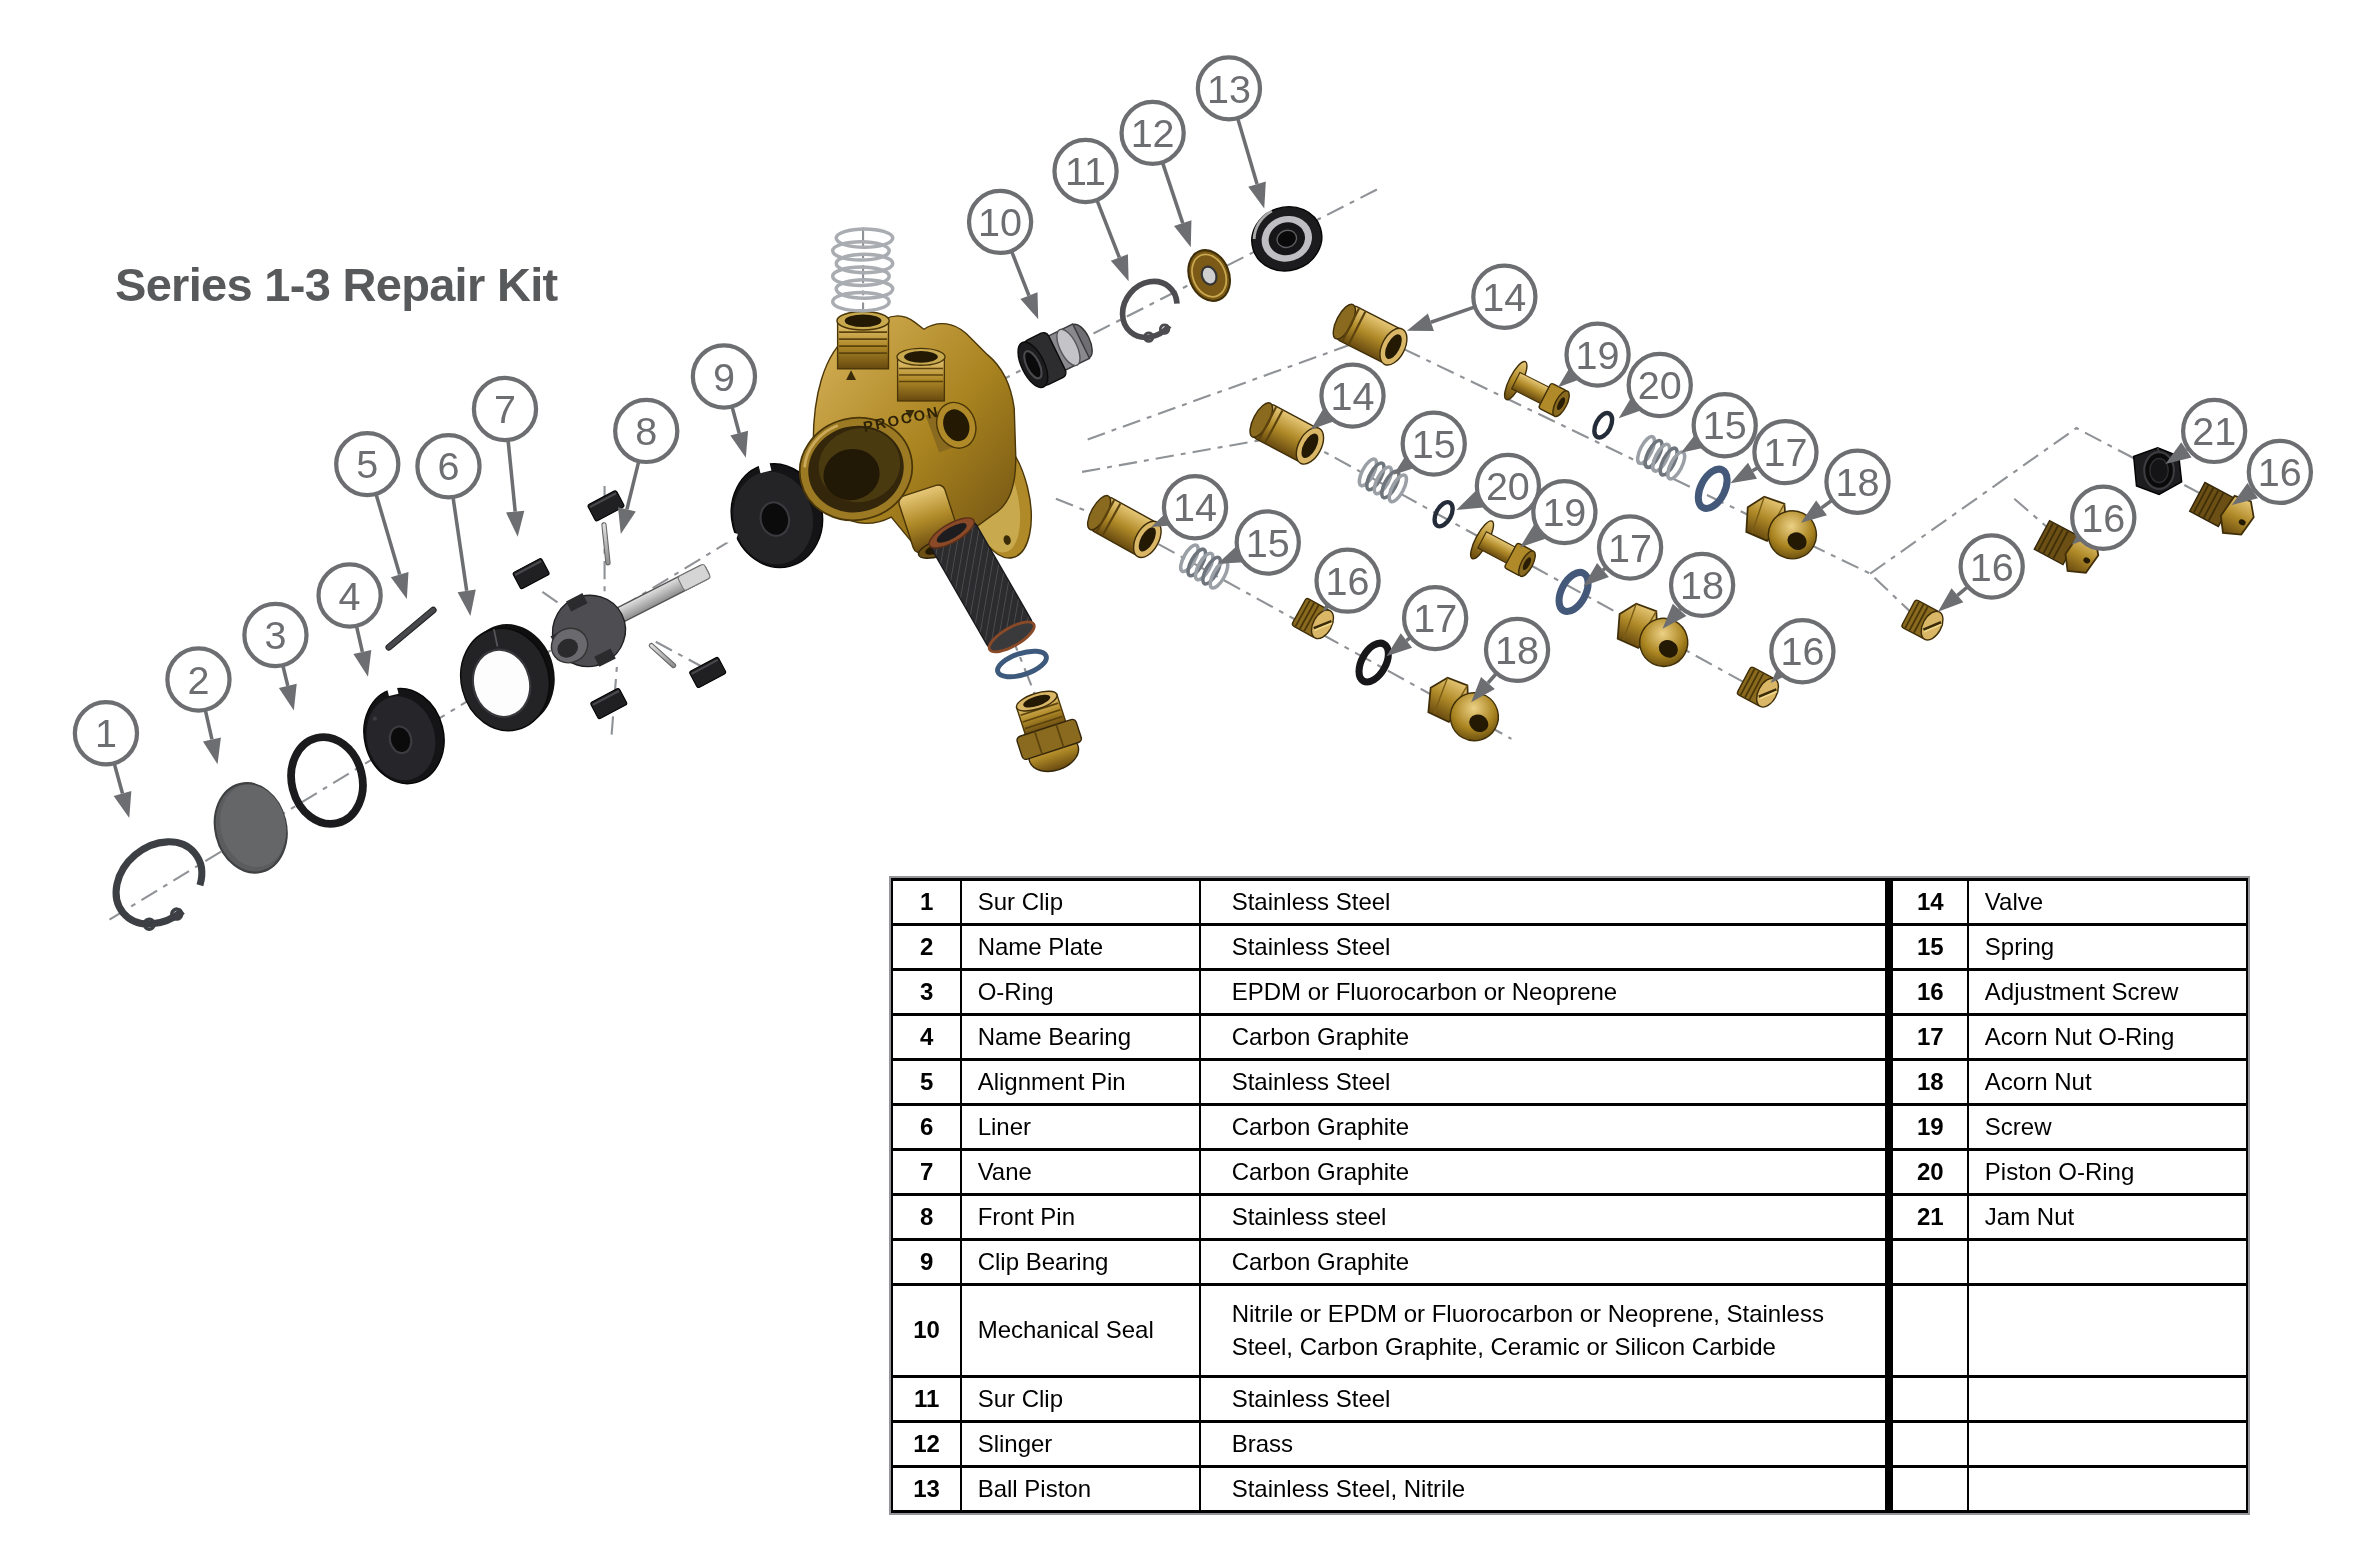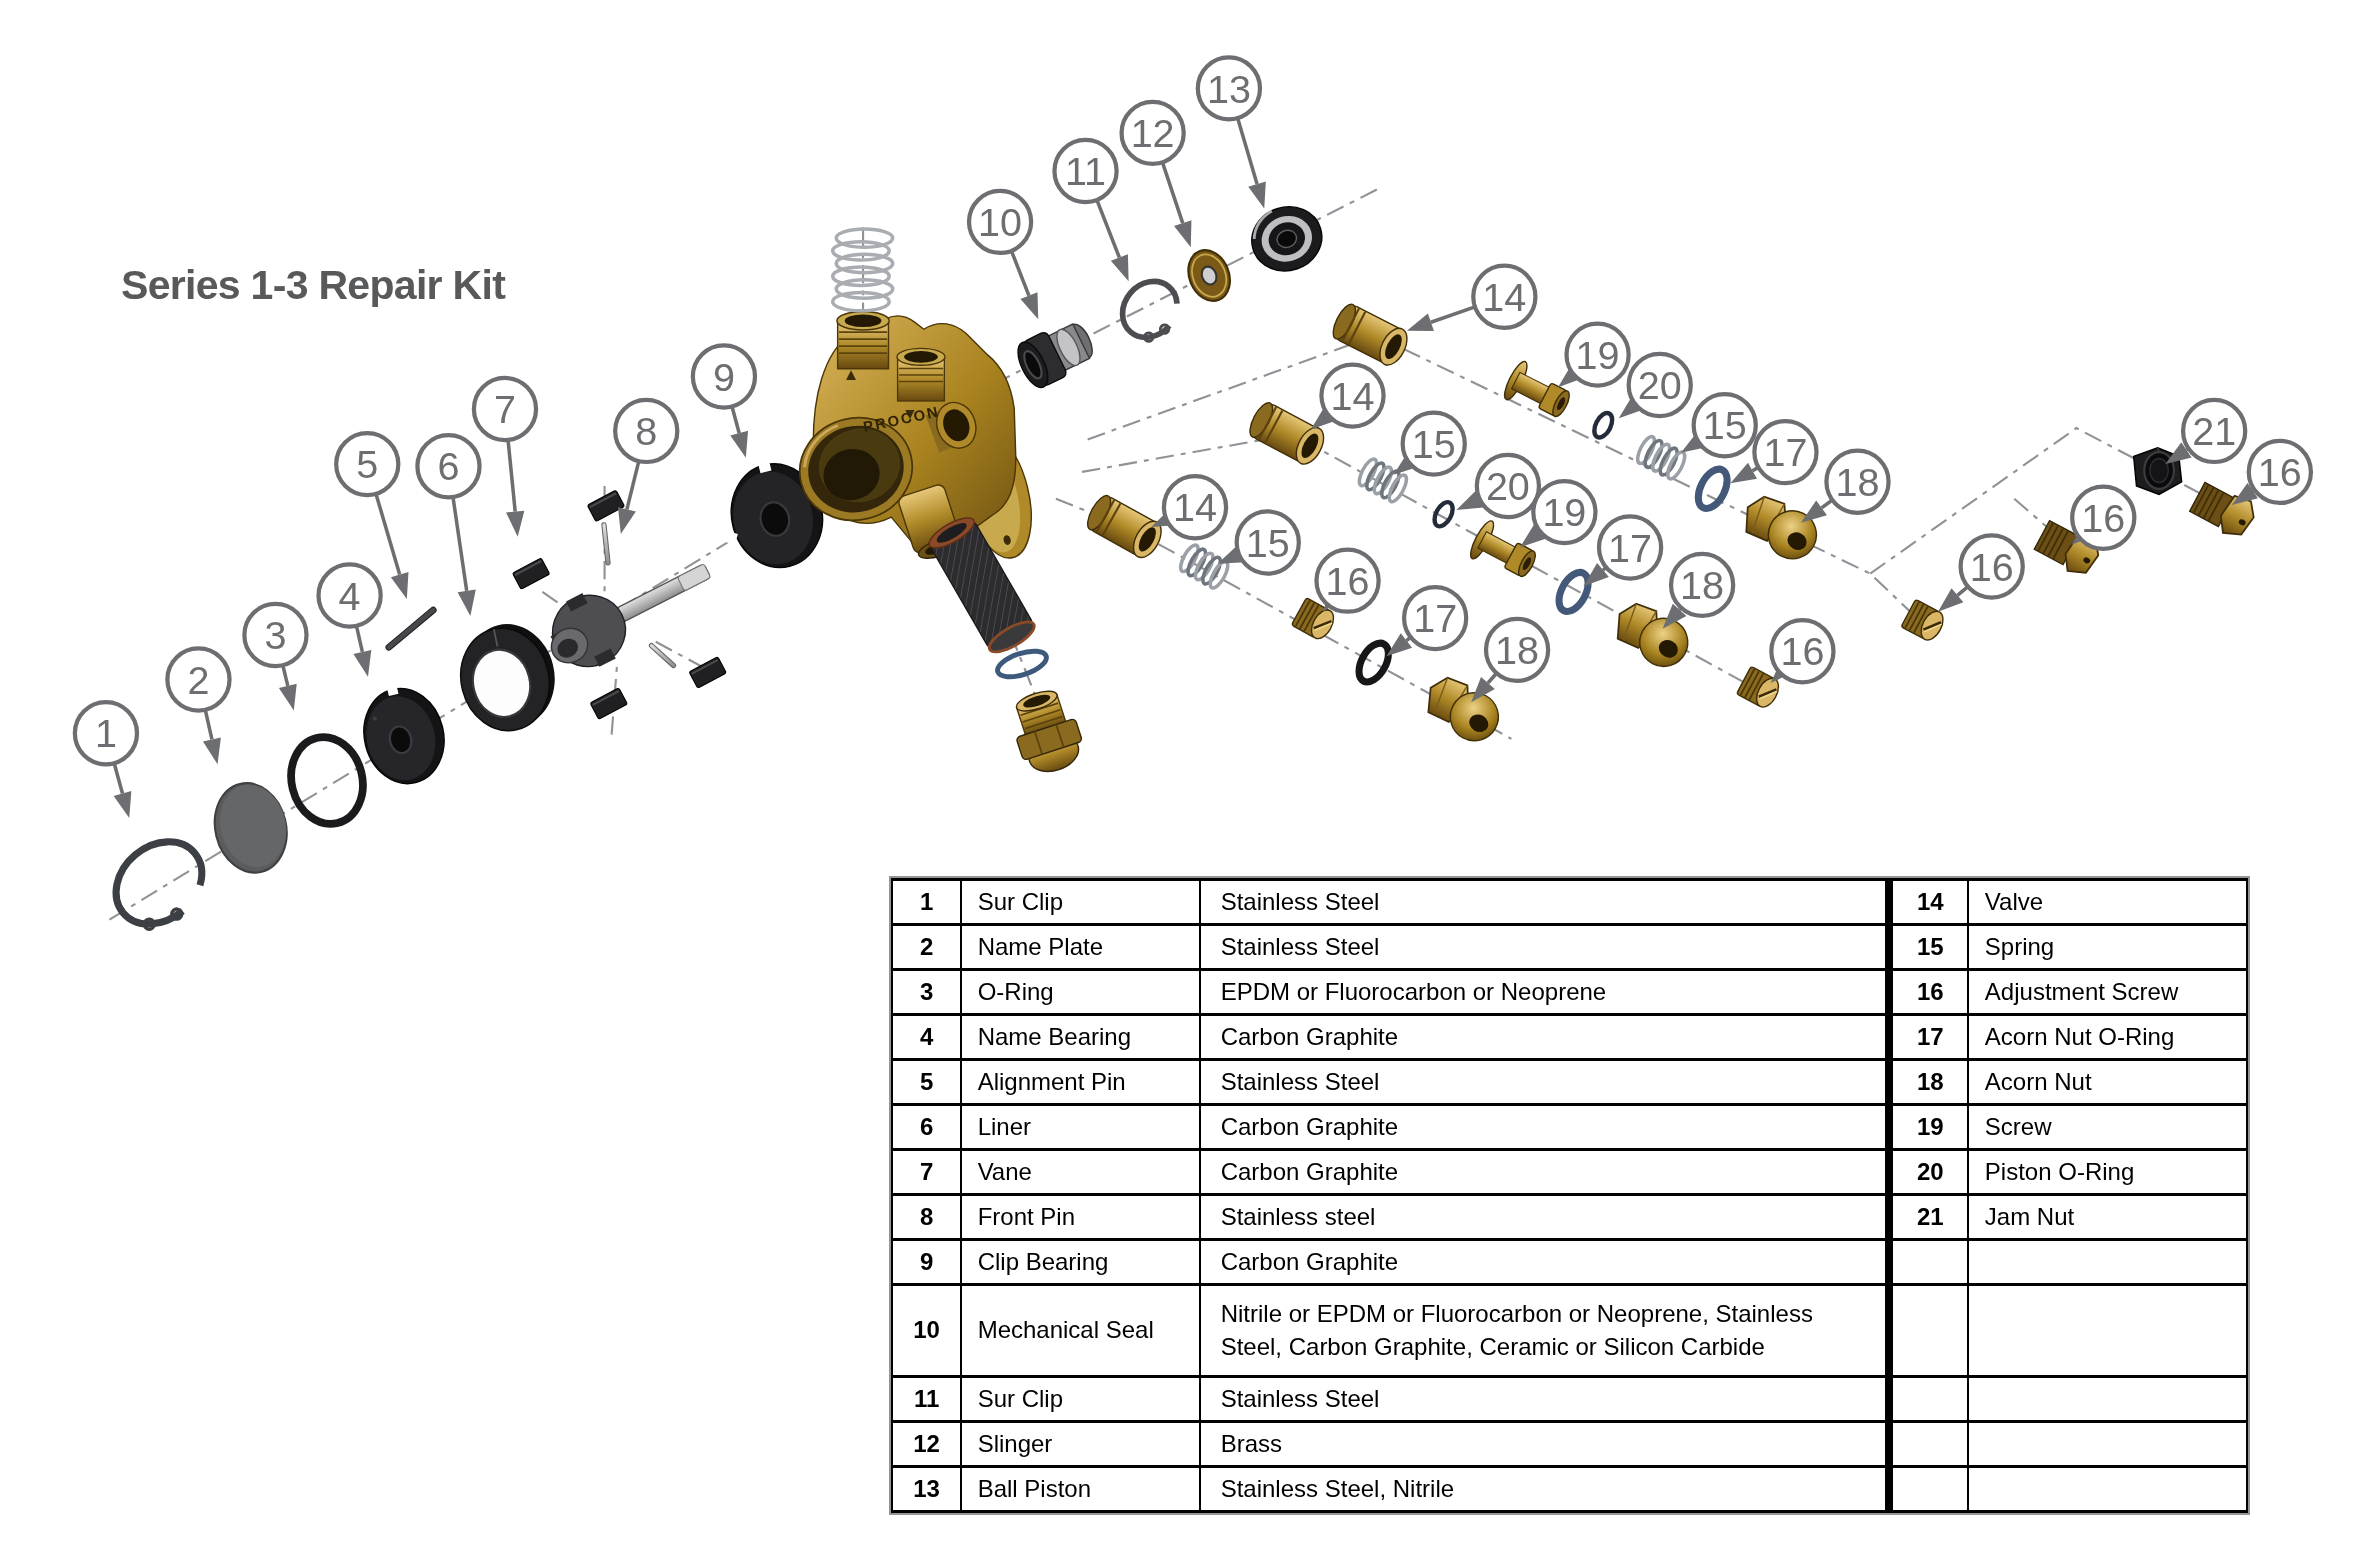--- a/index.html
+++ b/index.html
@@ -1,29 +1,29 @@
 <!DOCTYPE html>
 <html style="font-size:11.3px"><head>
 <meta charset="utf-8">
 <style>
   html,body{margin:0;padding:0;background:#ffffff;}
   body{font-family:"Liberation Sans",sans-serif;}
   .stage{position:relative;width:2354px;height:1566px;background:#fff;overflow:hidden;}
-  .title{position:absolute;left:121px;top:251px;color:#58595b;font-size:41px;
+  .title{position:absolute;left:115px;top:251px;color:#58595b;font-size:47px;
          font-weight:700;letter-spacing:-0.7px;line-height:68px;white-space:nowrap;}
   svg.diagram{position:absolute;left:0;top:0;width:2354px;height:1566px;}
   .tablewrap{position:absolute;left:889px;top:876px;border:2.1px solid #939598;background:#fff;}
   table.parts{border-collapse:collapse;table-layout:fixed;width:1357px;background:#fff;}
   table.parts td{border:2.8px solid #000;border-top-width:3.5px;border-bottom-width:3.5px;
       font-size:24px;color:#000;vertical-align:middle;padding:0 7px 0 15.5px;
       white-space:pre-line;line-height:1.35;overflow:hidden;}
   table.parts tr{height:45px;}
   table.parts tr.tall{height:92px;}
   table.parts td.num{text-align:center;font-weight:700;padding:0;white-space:nowrap;}
-  table.parts td.mat{padding-left:20px;}
+  table.parts td.mat{padding-left:31px;}
   table.parts td.n2{border-left:8.5px solid #000;}
   text.callout-label{fill:#6d6e71;font-family:"Liberation Sans",sans-serif;font-size:56px;}
   text.brand{fill:#2e2206;font-family:"Liberation Sans",sans-serif;font-size:21px;font-weight:700;letter-spacing:3px;}
   .dash{fill:none;stroke:#8f9296;stroke-width:3;stroke-dasharray:26 10 7 10;}
 </style>
 </head>
 <body>
 
 <div class="stage">
 

